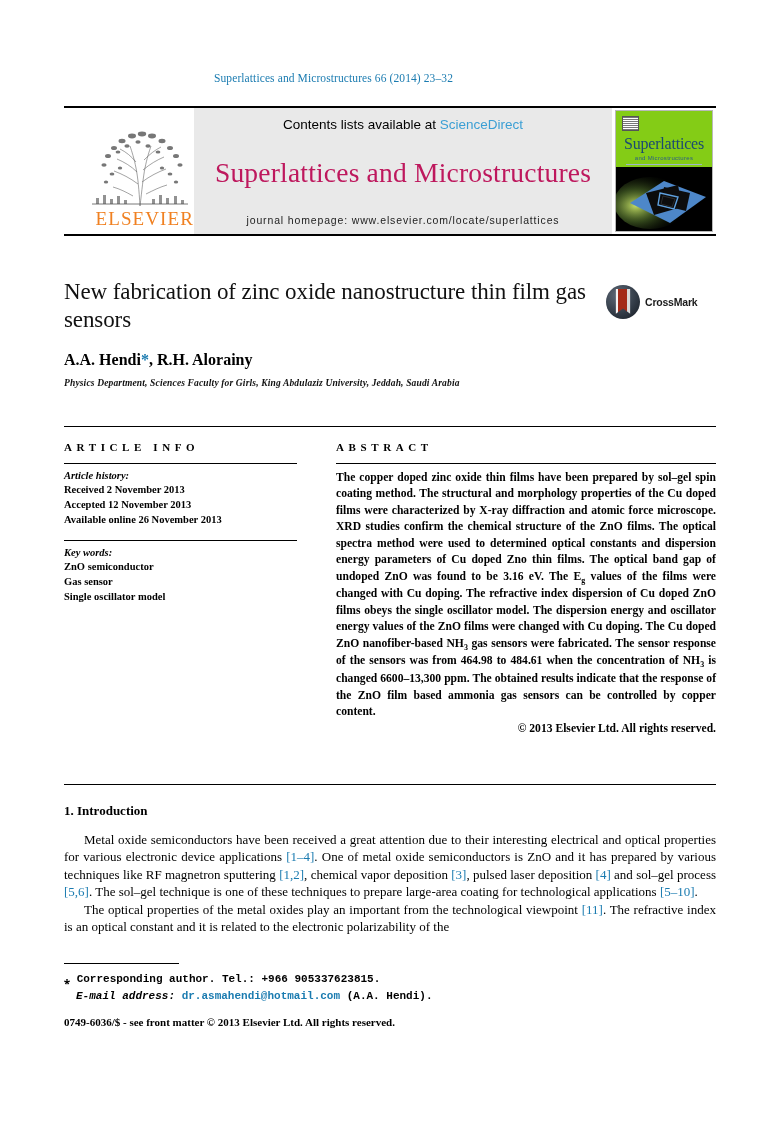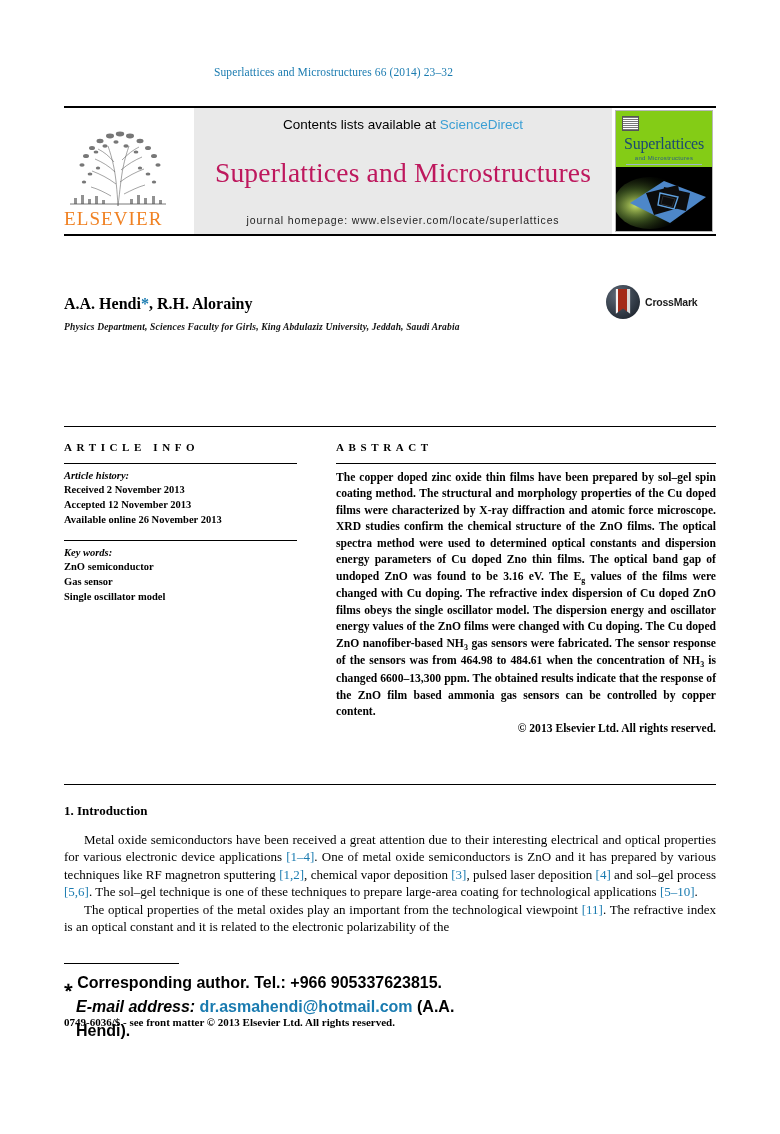--- a/index.html
+++ b/index.html
@@ -17,21 +17,21 @@
   }
   .page {
     position: absolute;
     inset: 0;
     padding: 0;
   }
 
   
   .running-head {
     position: absolute;
-    top: 66px;
+    top: 72px;
     left: 0;
     width: 667px;
     text-align: center;
     font-size: 11.5px;
     color: #1a7bb0;
     font-family: "Liberation Serif", serif;
     letter-spacing: 0.1px;
   }
 
   
@@ -46,21 +46,21 @@
     box-sizing: content-box;
     display: flex;
     align-items: stretch;
   }
   .elsevier-block {
     width: 130px;
     flex: 0 0 130px;
     display: flex;
     flex-direction: column;
     justify-content: flex-end;
-    align-items: flex-start;
+    align-items: flex-end;
     padding-bottom: 6px;
     box-sizing: border-box;
   }
   .elsevier-tree {
     width: 108px;
     height: 84px;
     position: relative;
     overflow: hidden;
   }
   .elsevier-tree svg { display:block; }
@@ -334,23 +334,23 @@
     top: 963px;
     left: 64px;
     width: 400px;
   }
   .footnote-rule {
     border-top: 1px solid #000;
     width: 115px;
     margin-bottom: 7px;
   }
   .footnote-line {
-    font-family: Liberation Sans, sans-serif;
-    font-weight: bold;
-    font-size: 16px;
+    font-family: Liberation Mono, monospace;
+    font-weight: bold;
+    font-size: 11px;
     line-height: 1.5;
     padding-left: 12px;
     text-indent: -12px;
   }
   .footnote-line .em {
     font-style: italic;
   }
   .footnote-line .link { color: #1a7bb0; }
   .footnote-line .starfn { }
 
@@ -462,20 +462,21 @@
             <polygon points="48,20 74,26 70,44 46,38" fill="#0d0d0d"></polygon>
             <polygon points="44,26 62,30 58,42 42,38" fill="none" stroke="#5fa0dd" stroke-width="1.4"></polygon>
             <polygon points="47,29 59,32 56,40 45,37" fill="none" stroke="#2b2b2b" stroke-width="1"></polygon>
           </svg>
         </div>
       </div>
     </div>
   </div>
 
   <div class="title-wrap">
+    <h1 class="article-title">New fabrication of zinc oxide nanostructure thin film gas sensors</h1>
     <div class="crossmark">
       <div class="crossmark-badge"></div>
       <div class="crossmark-word">CrossMark</div>
     </div>
     <div class="authors"><span>A.A. Hendi</span><span class="star">*</span><span>, R.H. Alorainy</span></div>
     <div class="affiliation">Physics Department, Sciences Faculty for Girls, King Abdulaziz University, Jeddah, Saudi Arabia</div>
   </div>
 
   <div class="infoabs">
     <div class="col-info">

